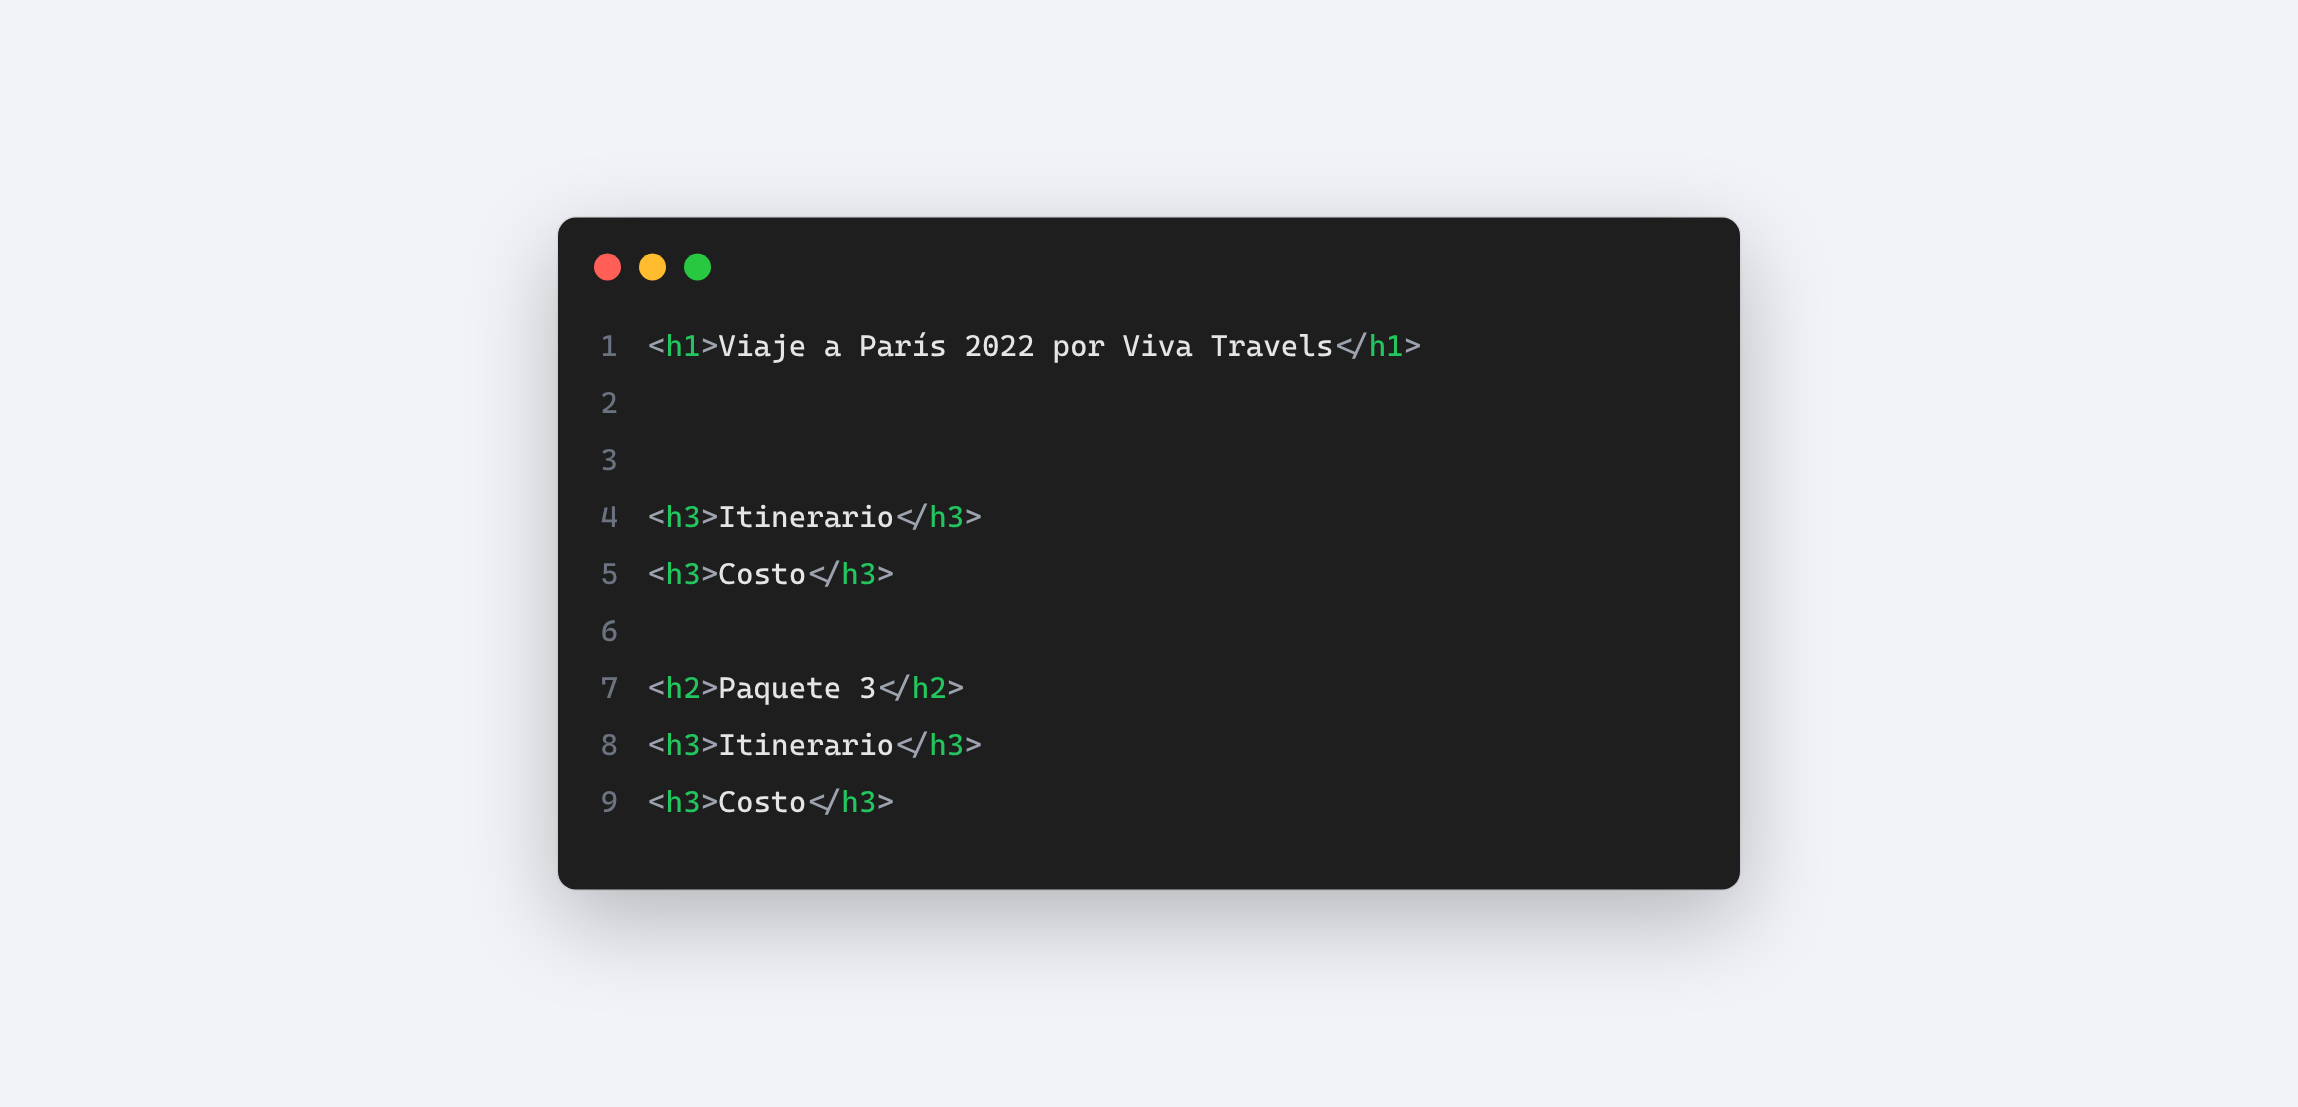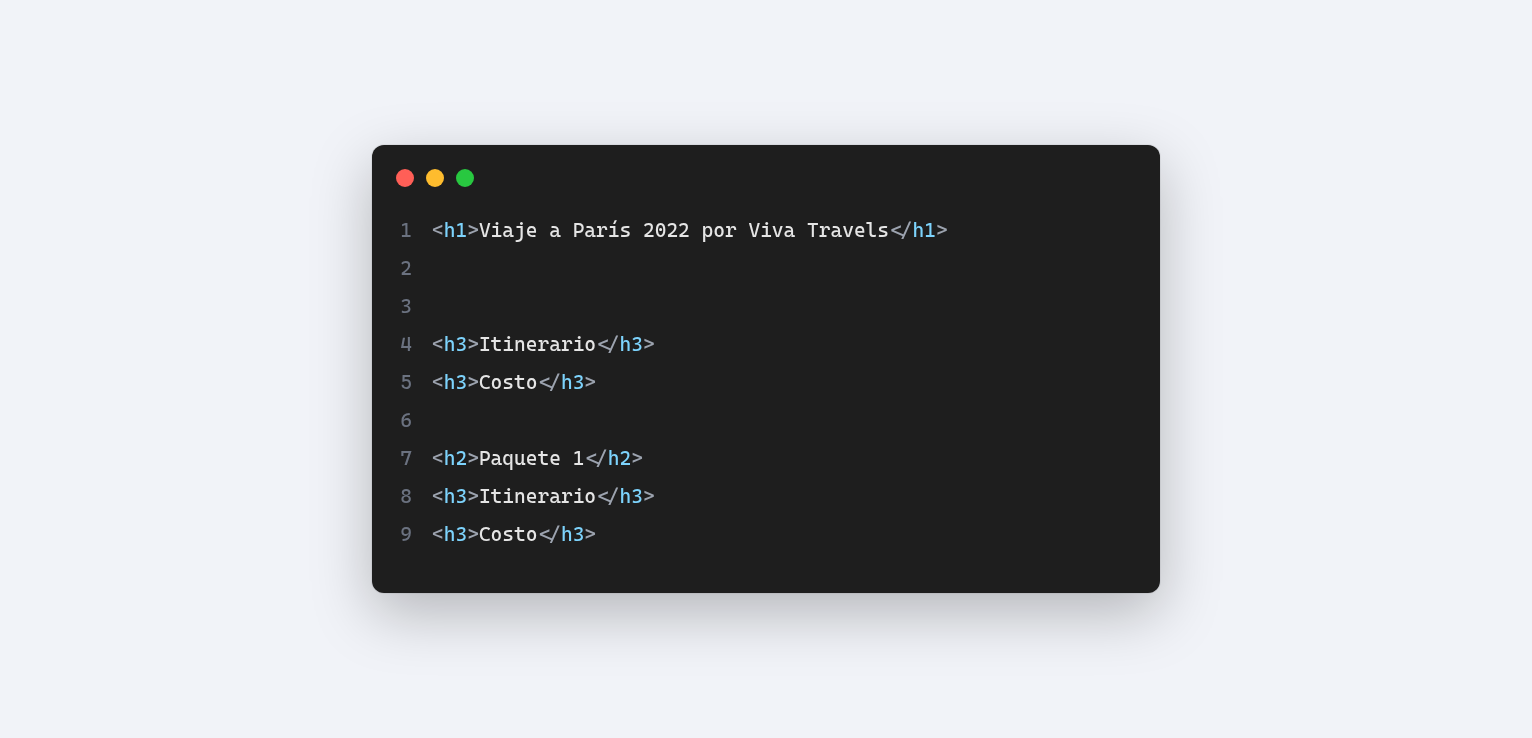--- a/index.html
+++ b/index.html
@@ -47,21 +47,21 @@
     text-align: right;
     color: #6b7280;
     flex-shrink: 0;
     padding-right: 20px;
     user-select: none;
   }
   .content {
     white-space: pre;
   }
   .p  { color: #9ca3af; }   
-  .t  { color: #7dd3fc; }   
+  .t  { color: #22c55e; }   
   .tx { color: #e5e5e5; }   
 </style>
 </head>
 <body>
 
 <div class="window">
   <div class="titlebar">
     <div class="dot red"></div>
     <div class="dot yellow"></div>
     <div class="dot green"></div>
@@ -85,21 +85,21 @@
       <div class="line">
         <span class="gutter">5</span>
         <span class="content"><span class="p">&lt;</span><span class="t">h3</span><span class="p">&gt;</span><span class="tx">Costo</span><span class="p">&lt;/</span><span class="t">h3</span><span class="p">&gt;</span></span>
       </div>
       <div class="line">
         <span class="gutter">6</span>
         <span class="content">&nbsp;</span>
       </div>
       <div class="line">
         <span class="gutter">7</span>
-        <span class="content"><span class="p">&lt;</span><span class="t">h2</span><span class="p">&gt;</span><span class="tx">Paquete 1</span><span class="p">&lt;/</span><span class="t">h2</span><span class="p">&gt;</span></span>
+        <span class="content"><span class="p">&lt;</span><span class="t">h2</span><span class="p">&gt;</span><span class="tx">Paquete 3</span><span class="p">&lt;/</span><span class="t">h2</span><span class="p">&gt;</span></span>
       </div>
       <div class="line">
         <span class="gutter">8</span>
         <span class="content"><span class="p">&lt;</span><span class="t">h3</span><span class="p">&gt;</span><span class="tx">Itinerario</span><span class="p">&lt;/</span><span class="t">h3</span><span class="p">&gt;</span></span>
       </div>
       <div class="line">
         <span class="gutter">9</span>
         <span class="content"><span class="p">&lt;</span><span class="t">h3</span><span class="p">&gt;</span><span class="tx">Costo</span><span class="p">&lt;/</span><span class="t">h3</span><span class="p">&gt;</span></span>
       </div>
     </div>

